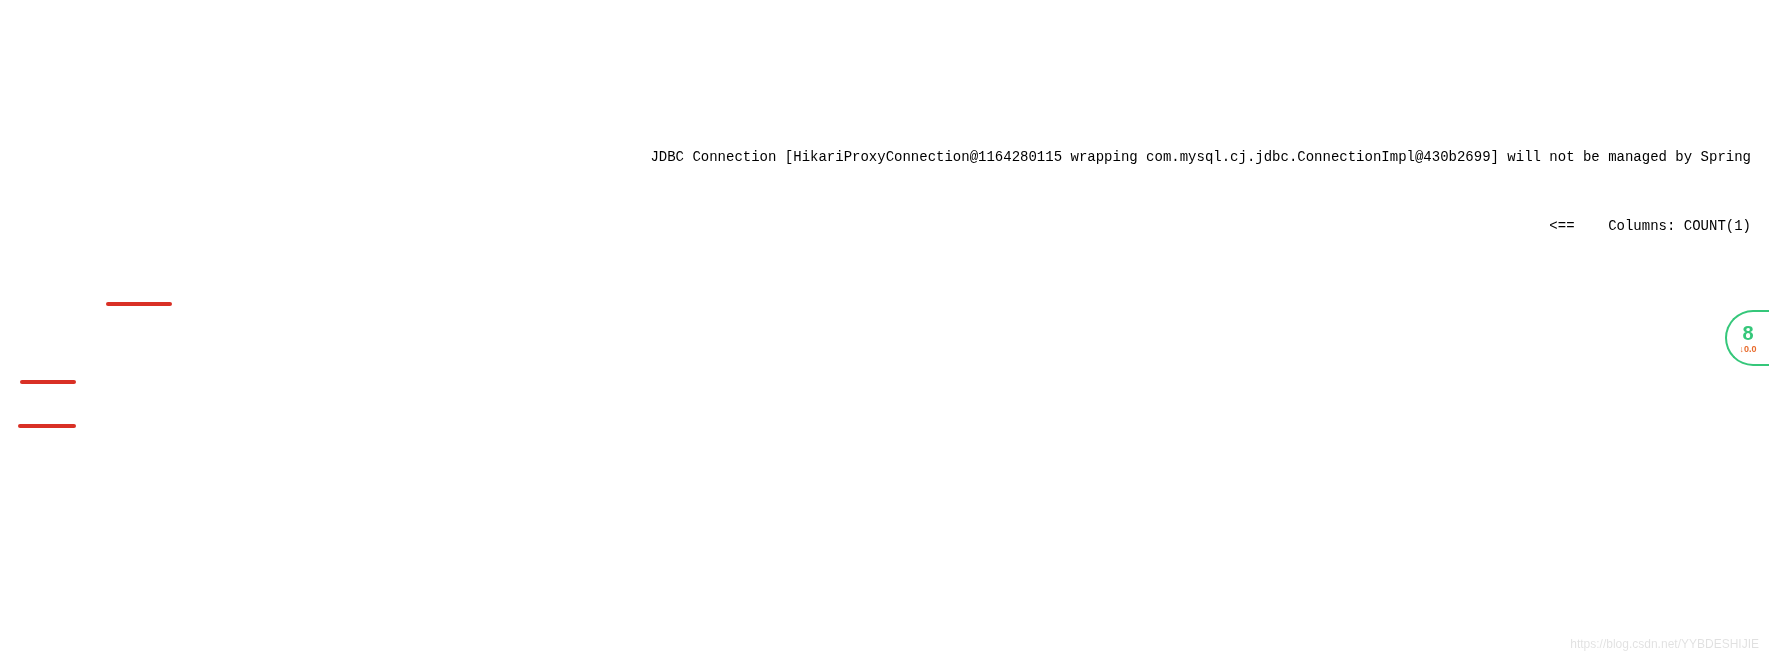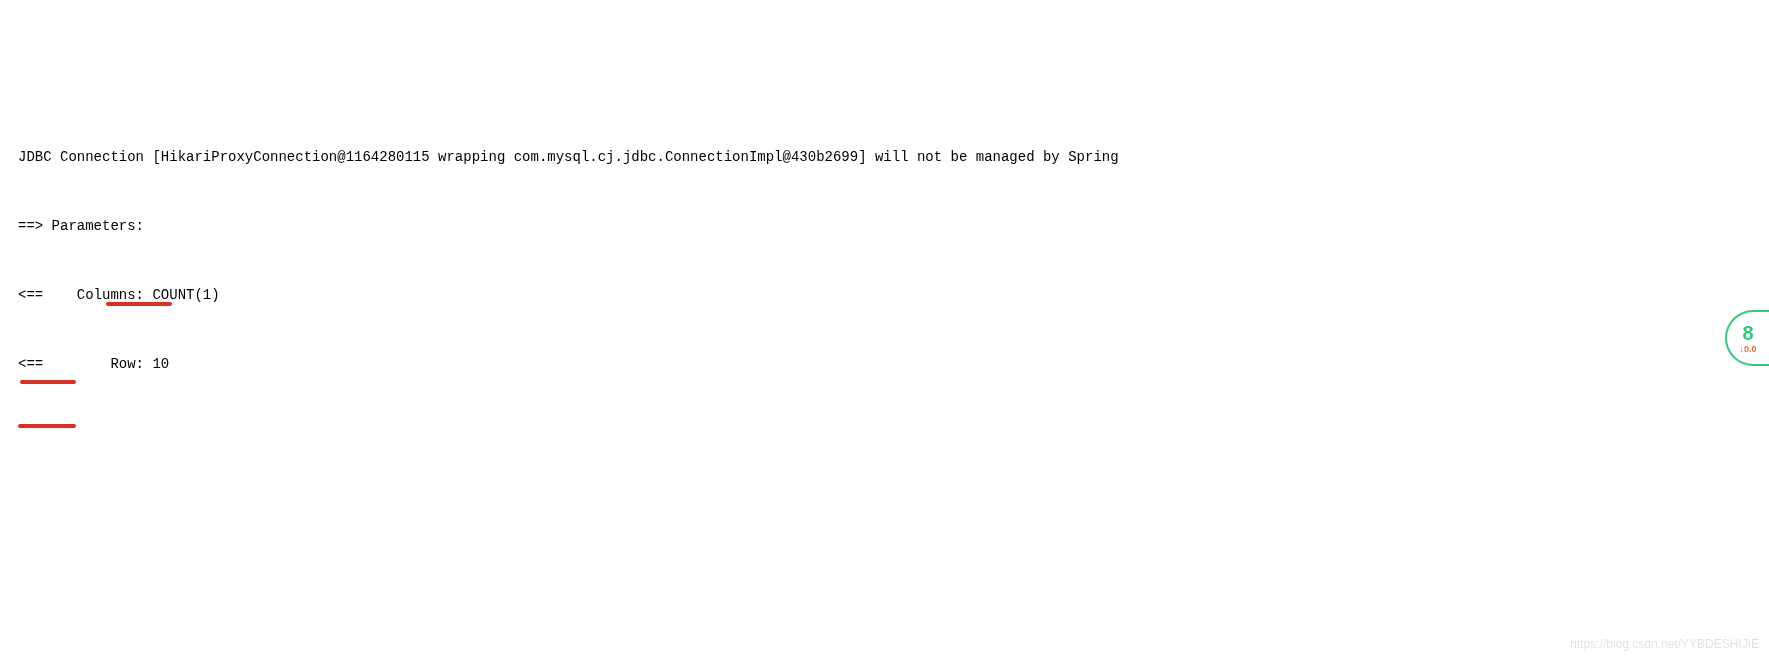--- a/index.html
+++ b/index.html
@@ -9,21 +9,21 @@
       font-size: 14px;
       line-height: 23px;
       color: #000000;
       padding: 8px 18px;
       white-space: pre;
       position: relative;
       overflow: hidden;
       width: 1769px;
       height: 660px;
     }
-    .line { display: block; }
+    .line { display: block; text-align: right; }
     .annotation {
       position: absolute;
       pointer-events: none;
     }
     .underline-red {
       border-bottom: 4px solid #d93025;
       border-radius: 2px;
       height: 0;
     }
     .badge {
@@ -62,23 +62,21 @@
       white-space: nowrap;
     }
   </style>
 </head>
 <body>
 
 
 
 <div>
   <span class="line">JDBC Connection [HikariProxyConnection@1164280115 wrapping com.mysql.cj.jdbc.ConnectionImpl@430b2699] will not be managed by Spring</span>
-  <span class="line">==&gt; Parameters:</span>
   <span class="line">&lt;==    Columns: COUNT(1)</span>
-  <span class="line">&lt;==        Row: 10</span>
   
   
   
   
   
   
   
   
   
   

